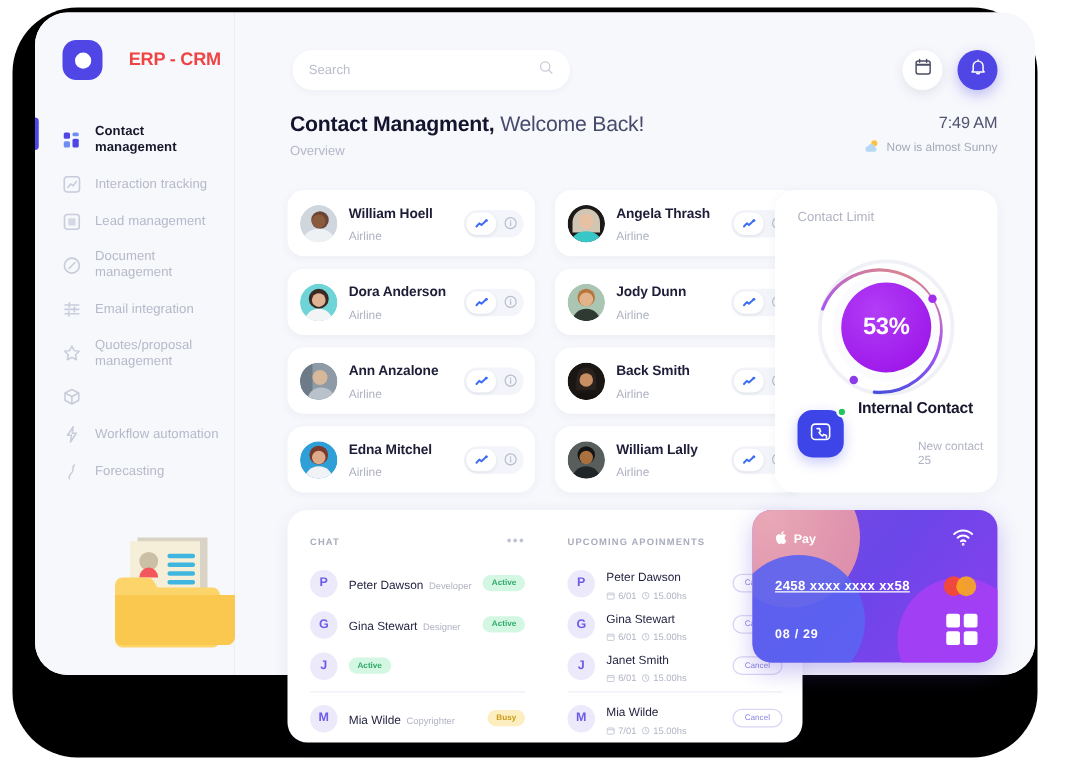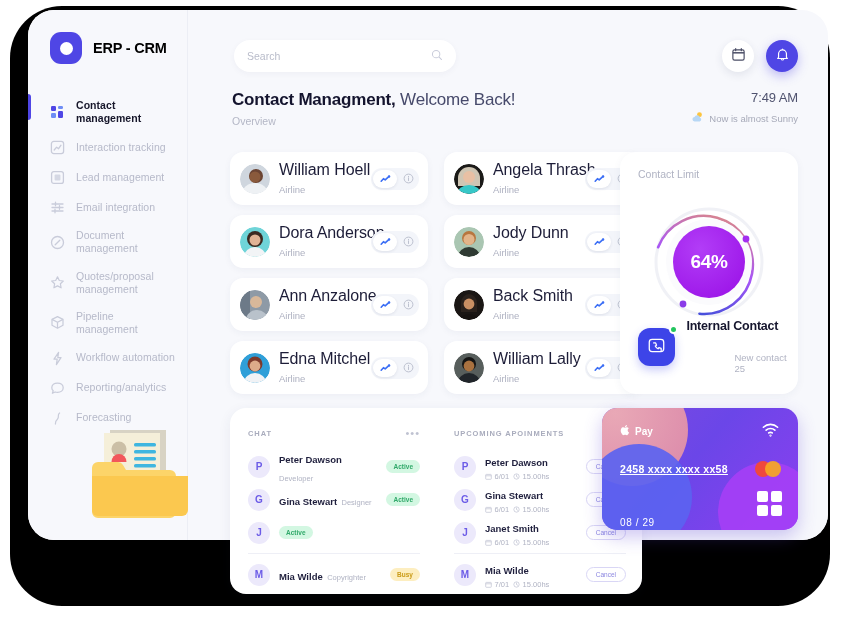--- a/index.html
+++ b/index.html
@@ -36,21 +36,21 @@
     border-radius: 26px 0 0 26px;
     border-right: 1px solid #eceef5;
   }
   .logo-row { display: flex; align-items: center; gap: 11px; padding: 22px 0 0 22px; }
   .logo-mark {
     width: 32px; height: 32px; border-radius: 11px;
     background: #4f46e5;
     display: flex; align-items: center; justify-content: center;
   }
   .logo-mark i { width: 13px; height: 13px; border-radius: 50%; background: #fff; display:block; }
-  .logo-text { font-size: 14.5px; font-weight: 700; color: #000000; letter-spacing: -0.2px; }
+  .logo-text { font-size: 14.5px; font-weight: 700; color: #ef4444; letter-spacing: -0.2px; margin-left: 10px; }
 
   #nav { margin-top: 28px; }
   .nav-item {
     position: relative;
     display: flex; align-items: center; gap: 11px;
     padding: 7px 10px 7px 22px;
     min-height: 30px;
   }
   .nav-item .ico { width: 15px; height: 15px; flex: 0 0 15px; display:block; }
   .nav-item .lbl {
@@ -106,21 +106,21 @@
   
   #contacts { position: absolute; left: 42px; top: 142px; width: 412px;
               display: grid; grid-template-columns: 198px 198px; gap: 10px 16px; }
   .contact-card {
     height: 53px; background: #ffffff; border-radius: 13px;
     box-shadow: 0 2px 7px rgba(45,50,95,.05);
     display: flex; align-items: center; padding: 0 9px 0 10px; gap: 9px;
   }
   .avatar-img { width: 30px; height: 30px; border-radius: 50%; flex: 0 0 30px; overflow: hidden; }
   .c-meta { flex: 1; min-width: 0; }
-  .c-name { font-size: 16px; font-weight: 400; color: #1d1d38; letter-spacing: -0.1px;
+  .c-name { font-size: 11px; font-weight: 700; color: #1d1d38; letter-spacing: -0.1px;
             white-space: nowrap; overflow: hidden; text-overflow: ellipsis; }
   .c-role { font-size: 9.5px; color: #aeb1c1; margin-top: 4px; }
   .c-actions {
     flex: 0 0 auto; display: flex; align-items: center; gap: 2px;
     background: #f3f5fa; border-radius: 12px; padding: 2px; height: 22px;
   }
   .act-pill { width: 24px; height: 18px; border-radius: 10px; background:#fff;
               display:flex; align-items:center; justify-content:center;
               box-shadow: 0 1px 3px rgba(40,45,90,.10); }
   .act-info { width: 18px; height: 18px; display:flex; align-items:center; justify-content:center; }
@@ -166,21 +166,21 @@
 
   .list { margin-top: 10px; }
   .row { display: flex; align-items: center; gap: 9px; padding: 6px 16px 6px 18px; height: 33px; }
   .ava-initial {
     width: 22px; height: 22px; border-radius: 50%; flex: 0 0 22px;
     background: #ece9fb; color: #6c5ce7;
     display: flex; align-items: center; justify-content: center;
     font-size: 10px; font-weight: 600;
   }
   .r-meta { flex: 1; min-width: 0; }
-  .r-name { font-size: 9.5px; font-weight: 700; color: #1f1f3d; white-space: nowrap;
+  .r-name { font-size: 9.5px; font-weight: 400; color: #1f1f3d; white-space: nowrap;
             overflow: hidden; text-overflow: ellipsis; }
   .r-sub { font-size: 7.5px; color: #b0b3c3; margin-top: 2px; white-space: nowrap;
            overflow: hidden; text-overflow: ellipsis; }
   .r-sub.meta { display: flex; align-items: center; gap: 4px; }
   .r-sub.meta .mi { display:flex; align-items:center; gap:2.5px; }
 
   .badge { font-size: 6.5px; font-weight: 700; padding: 3px 7px; border-radius: 8px; white-space: nowrap; }
   .badge.active { background: #d3f7e2; color: #31a96a; }
   .badge.busy { background: #fdeec0; color: #c99a16; }
   .cancel-btn {
@@ -200,22 +200,22 @@
   #blob1 { left: -26px; top: -34px; width: 112px; height: 112px;
            background: radial-gradient(circle at 35% 35%, #f8b5b0, #e98fa0); opacity: .88; }
   #blob2 { left: -16px; top: 36px; width: 106px; height: 106px;
            background: #5b63f0; opacity: .92; }
   #blob3 { right: -20px; bottom: -32px; width: 100px; height: 100px;
            background: #a33ff5; opacity: .95; }
   #pay-logo { position: absolute; left: 18px; top: 16px; display: flex; align-items: center; gap: 5px;
               color: #fff; font-size: 10px; font-weight: 700; }
   #card-number { position: absolute; left: 18px; top: 55px; color: #fff;
                  font-size: 10.5px; font-weight: 700; letter-spacing: 0.3px; text-decoration: underline; }
-  #card-exp { position: absolute; left: 18px; bottom: 2px; color: #fff;
-              font-size: 10px; font-weight: 400; letter-spacing: 0.6px; }
+  #card-exp { position: absolute; left: 18px; bottom: 17px; color: #fff;
+              font-size: 10px; font-weight: 700; letter-spacing: 0.6px; }
   #wifi-ico { position: absolute; right: 18px; top: 14px; }
   #mc-logo { position: absolute; right: 17px; top: 53px; width: 26px; height: 16px; }
   .mc-c { position:absolute; top:0; width:16px; height:16px; border-radius:50%; }
   #mc-red { left:0; background:#f0483e; }
   #mc-yel { right:0; background:#f6a723; mix-blend-mode: normal; opacity:.93; }
   #chip { position: absolute; right: 16px; bottom: 14px; width: 25px; height: 25px;
           display: grid; grid-template-columns: 11px 11px; grid-template-rows: 11px 11px; gap: 3px; }
   #chip i { background: #ffffff; border-radius: 2px; display: block; }
 </style>
 </head>
@@ -263,75 +263,66 @@
           <svg viewBox="0 0 15 15" width="15" height="15">
               <rect x="1.6" y="1.6" width="11.8" height="11.8" rx="2.2" fill="none" stroke="#c9ccda" stroke-width="1.3"></rect>
               <rect x="4.6" y="4.6" width="5.8" height="5.8" rx="1" fill="#d5d8e4"></rect>
             </svg>
         </span>
         <span class="lbl">Lead management</span>
       </div>
 
       <div class="nav-item">
         <span class="ico">
+          <svg viewBox="0 0 15 15" width="15" height="15">
+              <circle cx="7.5" cy="7.5" r="6" fill="none" stroke="#c9ccda" stroke-width="1.3"></circle>
+              <path d="M9.8 5.2 L5.2 9.8" stroke="#c9ccda" stroke-width="1.3" stroke-linecap="round"></path>
+            </svg>
+        </span>
+        <span class="lbl">Document management</span>
+      </div>
+
+      <div class="nav-item">
+        <span class="ico">
           <svg viewBox="0 0 15 15" width="15" height="15" stroke="#c9ccda" stroke-width="1.3" stroke-linecap="round">
               <path d="M2 4h11M2 7.5h11M2 11h11"></path>
               <path d="M5.5 2.2v3.6M9.5 5.7v3.6M5 9.2v3.6"></path>
             </svg>
         </span>
         <span class="lbl">Email integration</span>
-      </div>
-
-      <div class="nav-item">
-        <span class="ico">
-          <svg viewBox="0 0 15 15" width="15" height="15">
-              <circle cx="7.5" cy="7.5" r="6" fill="none" stroke="#c9ccda" stroke-width="1.3"></circle>
-              <path d="M9.8 5.2 L5.2 9.8" stroke="#c9ccda" stroke-width="1.3" stroke-linecap="round"></path>
-            </svg>
-        </span>
-        <span class="lbl">Document management</span>
       </div>
 
       <div class="nav-item">
         <span class="ico">
           <svg viewBox="0 0 15 15" width="15" height="15">
               <path d="M7.5 1.8 L9.3 5.5 L13.3 6 L10.4 8.8 L11.1 12.8 L7.5 10.9 L3.9 12.8 L4.6 8.8 L1.7 6 L5.7 5.5 Z" fill="none" stroke="#c9ccda" stroke-width="1.2" stroke-linejoin="round"></path>
             </svg>
         </span>
         <span class="lbl">Quotes/proposal management</span>
       </div>
 
       <div class="nav-item">
         <span class="ico">
           <svg viewBox="0 0 15 15" width="15" height="15" fill="none" stroke="#c9ccda" stroke-width="1.25" stroke-linejoin="round">
               <path d="M7.5 1.6 L13 4.4 V10.2 L7.5 13.2 L2 10.2 V4.4 Z"></path>
               <path d="M2 4.4 L7.5 7.2 L13 4.4"></path>
               <path d="M7.5 7.2 V13.2"></path>
             </svg>
         </span>
-        <span class="lbl">Pipeline management</span>
       </div>
 
       <div class="nav-item">
         <span class="ico">
           <svg viewBox="0 0 15 15" width="15" height="15">
               <path d="M8.6 1.4 L4 8.2 H7.2 L6.4 13.6 L11 6.6 H7.8 Z" fill="none" stroke="#c9ccda" stroke-width="1.25" stroke-linejoin="round"></path>
             </svg>
         </span>
         <span class="lbl">Workflow automation</span>
       </div>
 
-      <div class="nav-item">
-        <span class="ico">
-          <svg viewBox="0 0 15 15" width="15" height="15">
-              <path d="M7.5 2 C10.8 2 13.2 4 13.2 6.7 C13.2 9.4 10.8 11.4 7.5 11.4 C6.6 11.4 5.8 11.3 5.1 11 L2.4 12.3 L3.2 9.8 C2.2 8.9 1.8 7.8 1.8 6.7 C1.8 4 4.2 2 7.5 2 Z" fill="none" stroke="#c9ccda" stroke-width="1.25" stroke-linejoin="round"></path>
-            </svg>
-        </span>
-        <span class="lbl">Reporting/analytics</span>
-      </div>
 
       <div class="nav-item">
         <span class="ico">
           <svg viewBox="0 0 15 15" width="15" height="15">
               <path d="M9.6 2 C6.8 3.6 9.8 6.2 7.4 8.2 C5.6 9.7 5.2 11.3 5.4 13" fill="none" stroke="#c9ccda" stroke-width="1.25" stroke-linecap="round"></path>
             </svg>
         </span>
         <span class="lbl">Forecasting</span>
       </div>
     </nav>
@@ -712,21 +703,21 @@
               <stop offset="100%" stop-color="#9c15e8"></stop>
             </radialGradient>
           </defs>
           <circle cx="62" cy="62" r="53" fill="none" stroke="#f0f1f6" stroke-width="3"></circle>
           <path d="M 97.3 101.5 A 49 49 0 1 1 97.5 23.2" fill="none" stroke="url(#gdef)" stroke-width="2.6" stroke-linecap="round" transform="rotate(148 62 62)"></path>
           <circle cx="62" cy="62" r="43" fill="#fbfbfd"></circle>
           <circle cx="62" cy="62" r="36" fill="url(#cgrad)"></circle>
           <circle cx="99" cy="39" r="3.4" fill="#a42ef0"></circle>
           <circle cx="36" cy="104" r="3.4" fill="#8b3ce8"></circle>
         </svg>
-        <div id="gauge-pct">64%</div>
+        <div id="gauge-pct">53%</div>
       </div>
 
       <div id="internal-row">
         <span id="internal-icon">
           <svg viewBox="0 0 20 20" width="19" height="19" fill="none" stroke="#ffffff" stroke-width="1.35" stroke-linejoin="round">
             <rect x="2.4" y="2.4" width="15.2" height="13" rx="3"></rect>
             <path d="M7 6.2 l2.1 0 l.9 2.4 l-1.3 .9 a5.5 5.5 0 0 0 2.9 2.9 l.9 -1.3 l2.4 .9 l0 2.1" stroke-linecap="round"></path>
           </svg>
           <span class="dot"></span>
         </span>

